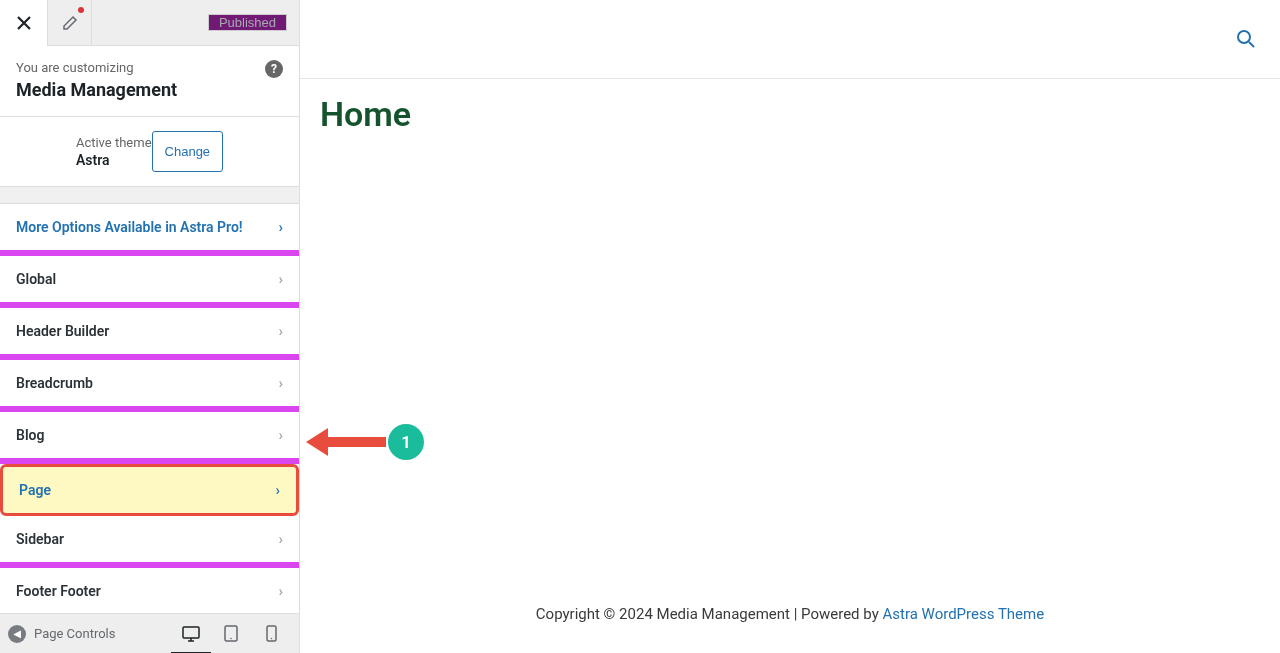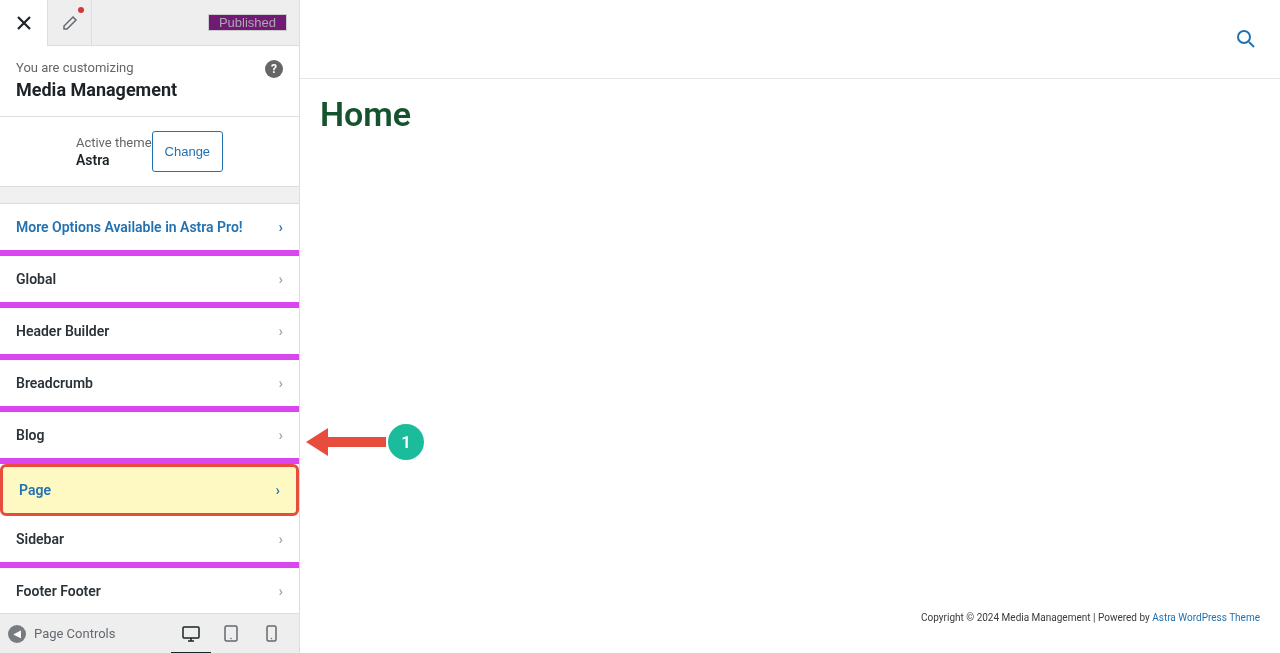--- a/index.html
+++ b/index.html
@@ -41,21 +41,21 @@
     .device-icons { margin-left: auto; display: flex; gap: 0; }
     .device-btn { width: 40px; height: 40px; display: flex; align-items: center; justify-content: center; cursor: pointer; color: #646970; position: relative; }
     .device-btn.active::after { content: ''; position: absolute; bottom: -1px; left: 0; right: 0; height: 3px; background: #1d2327; }
     
     
     .preview { flex: 1; background: #fff; display: flex; flex-direction: column; }
     .preview-header { height: 79px; display: flex; align-items: center; justify-content: flex-end; padding: 0 24px; border-bottom: 1px solid #e5e5e5; }
     .search-icon-preview { color: #2271b1; cursor: pointer; }
     .preview-body { flex: 1; padding: 15px 20px; }
     .page-title { font-size: 34px; font-weight: 600; color: #14532d; }
-    .preview-footer { padding: 28px 20px 30px; text-align: right; font-size: 10px; color: #3a3a3a; }
+    .preview-footer { padding: 28px 20px 30px; text-align: center; font-size: 15px; color: #3a3a3a; }
     .theme-link { color: #2271b1; text-decoration: none; }
     
     
     .annotation { position: absolute; left: 306px; top: 424px; display: flex; align-items: center; z-index: 100; pointer-events: none; }
     .arrow-shaft { width: 60px; height: 10px; background: #e74c3c; }
     .arrow-head { width: 0; height: 0; border-top: 14px solid transparent; border-bottom: 14px solid transparent; border-right: 22px solid #e74c3c; margin-right: -2px; }
     .arrow-badge { width: 36px; height: 36px; background: #1abc9c; border-radius: 50%; display: flex; align-items: center; justify-content: center; color: #fff; font-size: 17px; font-weight: 600; margin-left: 2px; }
     
     svg { display: block; }
   </style>

